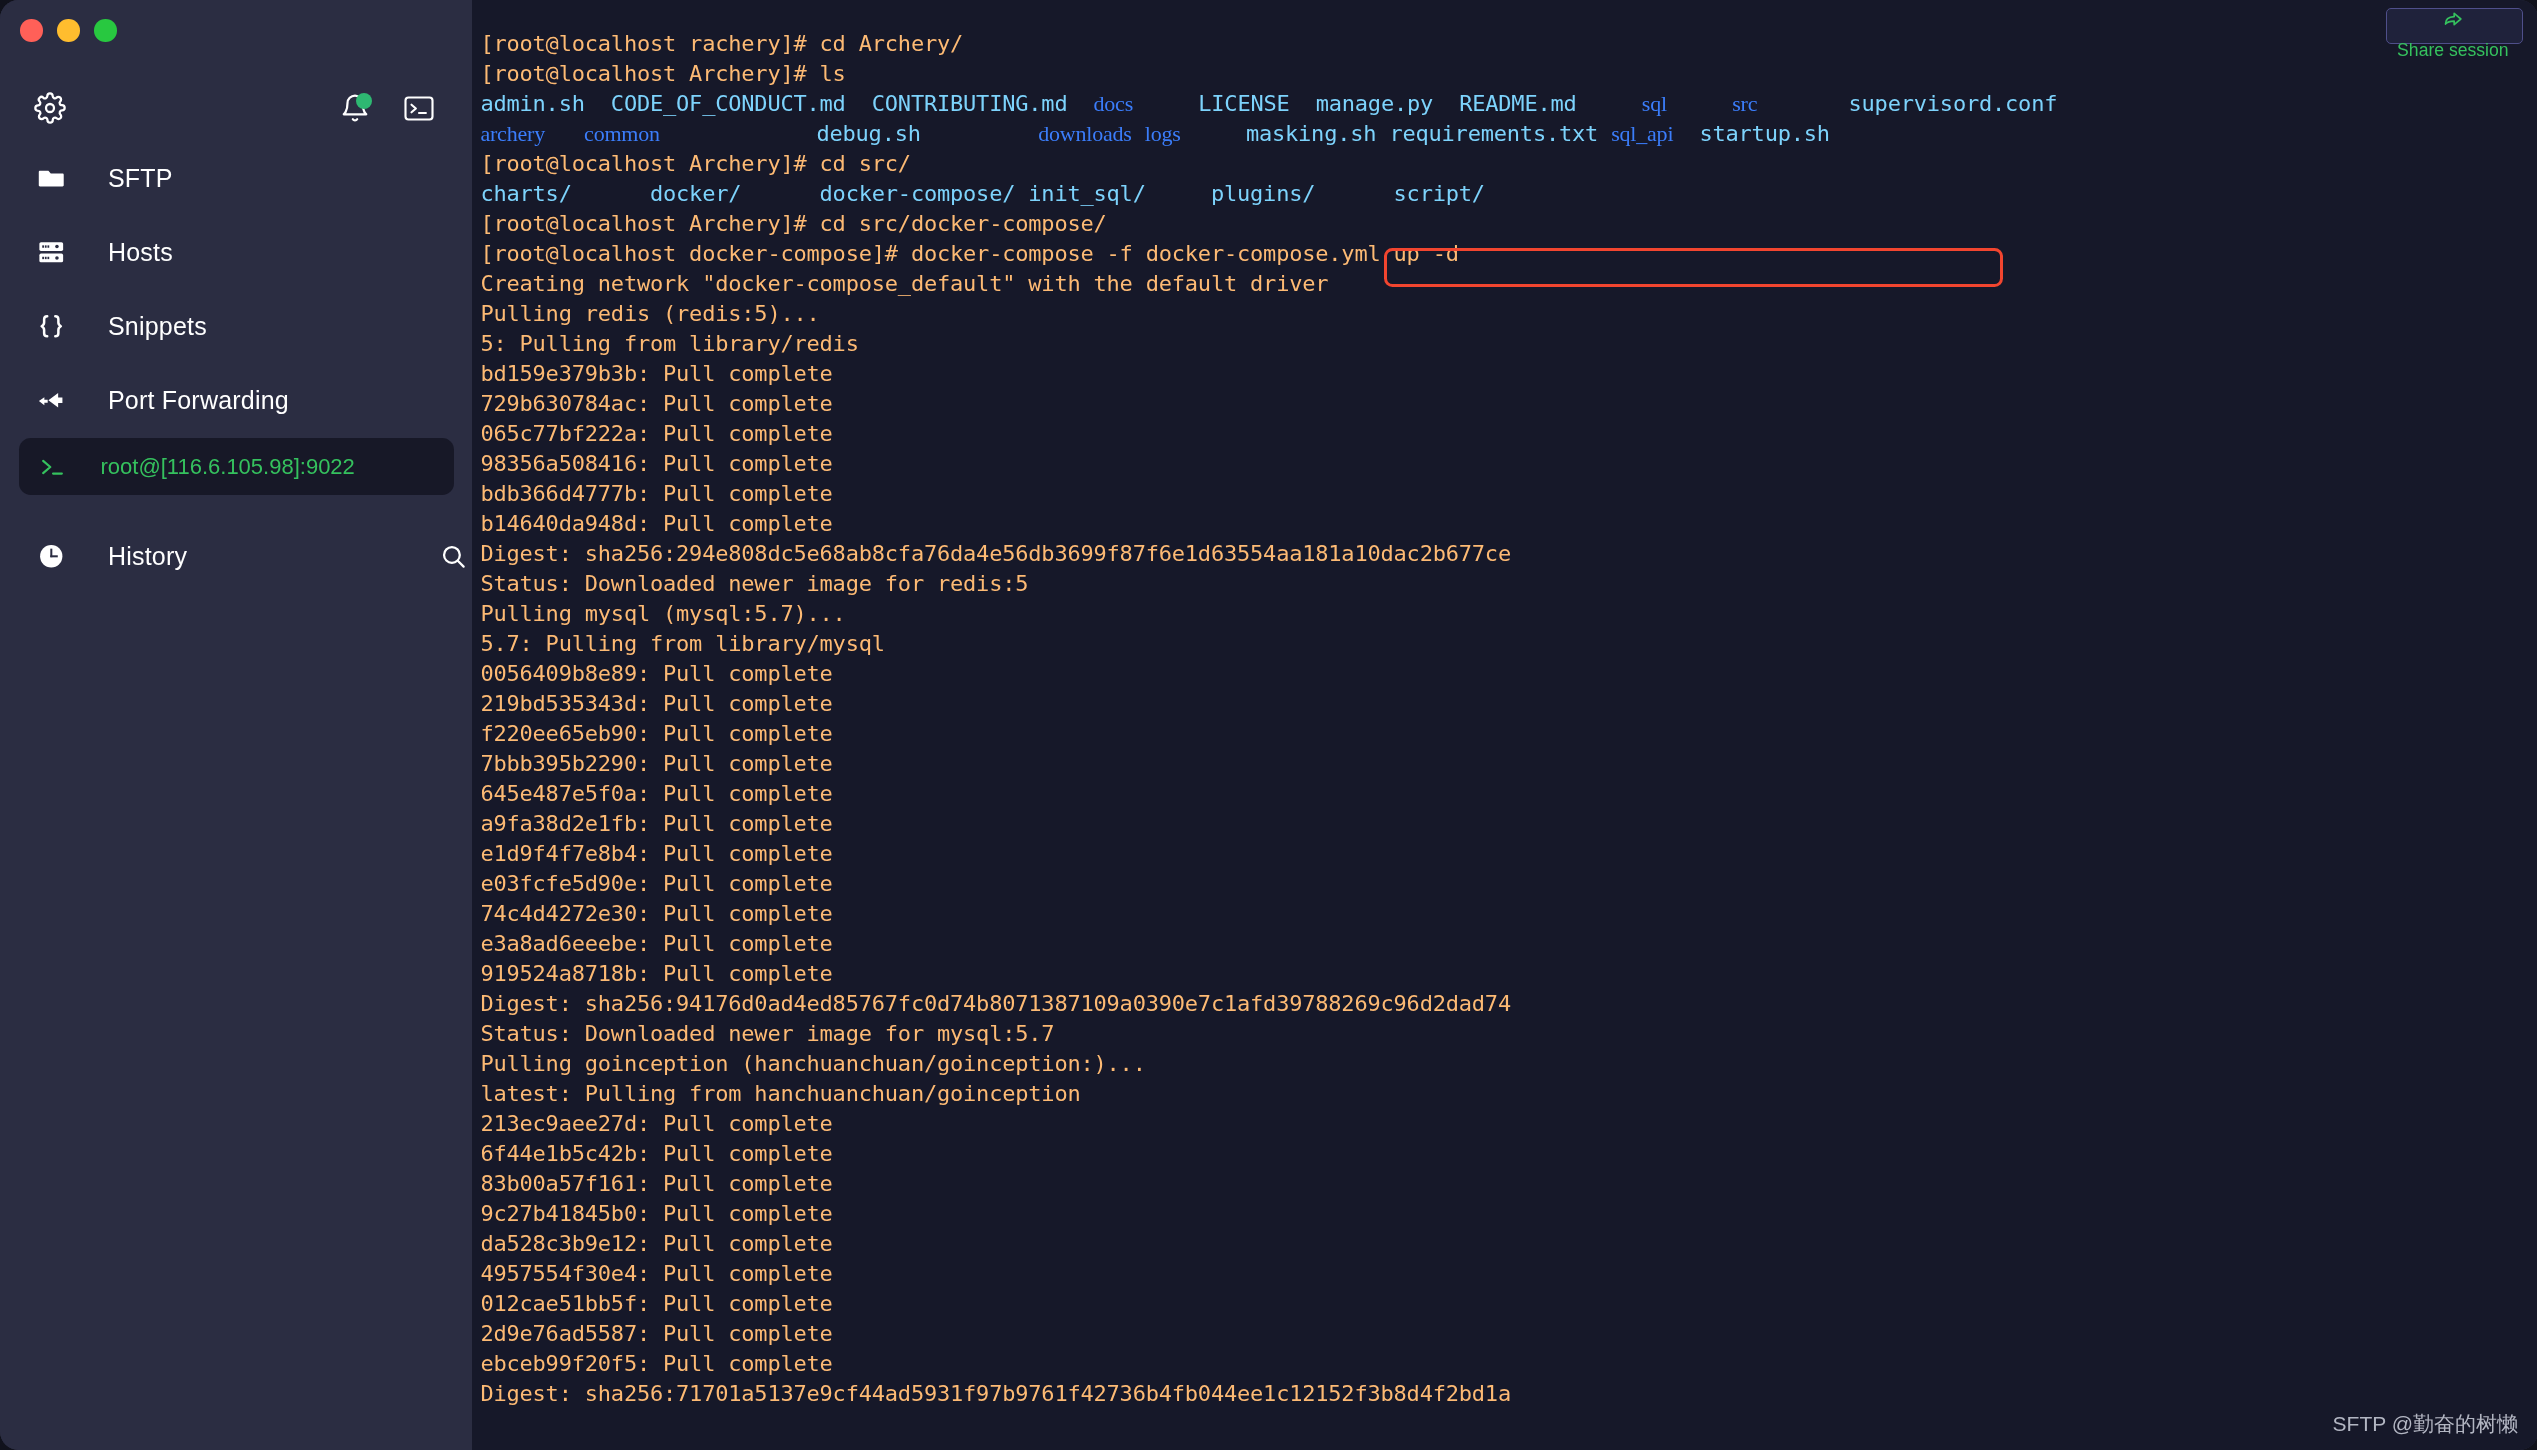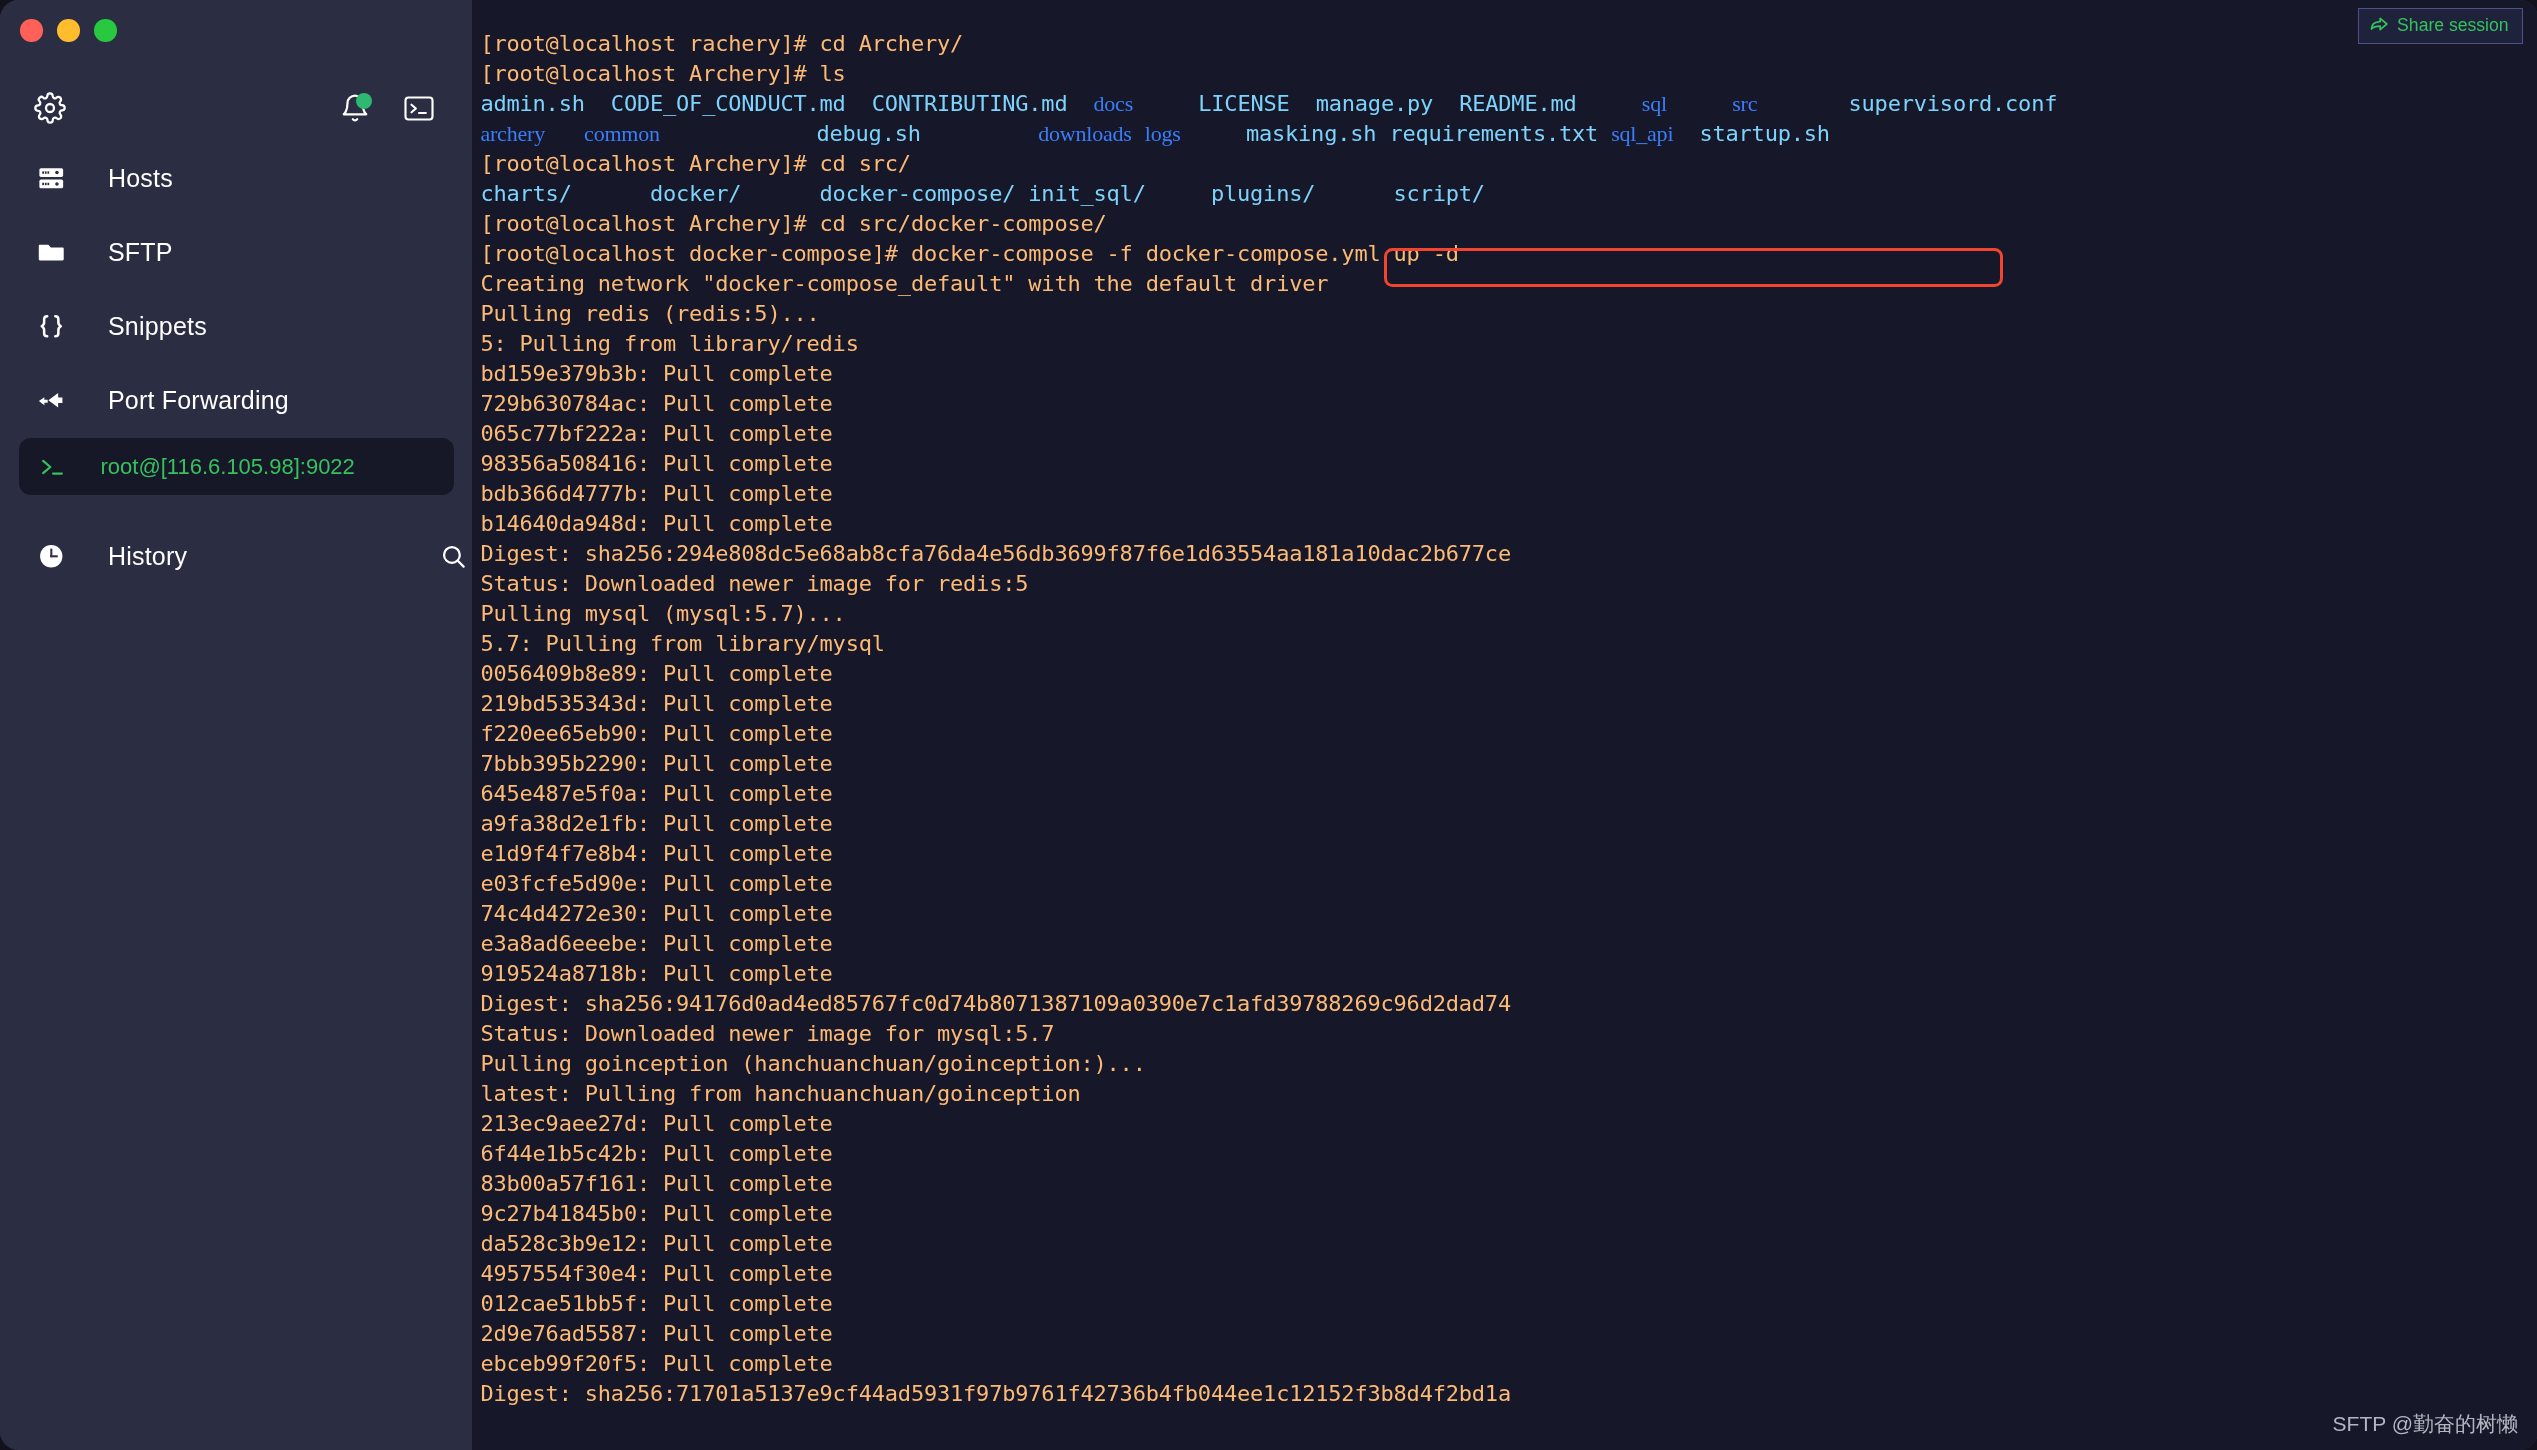--- a/index.html
+++ b/index.html
@@ -169,24 +169,25 @@
   #share-session-btn {
     position: absolute;
     right: 15px;
     top: 7.6px;
     height: 34px;
     display: flex;
     align-items: center;
     gap: 8.4px;
     padding: 0 13.4px 0 10px;
     border: 1.3px solid #4f4f8a;
-    border-radius: 0;
+    border-radius: 5px;
     background: rgba(35,37,66,0.75);
     cursor: pointer;
     z-index: 5;
+    flex-direction: column;
   }
   #share-session-label {
     color: #35c15e;
     font-size: 17.6px;
     white-space: nowrap;
   }
 
   #terminal-body {
     position: absolute;
     left: 0; top: 0;
@@ -269,46 +270,46 @@
           <svg width="30" height="25" viewBox="0 0 24 20" fill="none" stroke="#ffffff" stroke-width="1.7" stroke-linecap="round" stroke-linejoin="round">
             <rect x="1.2" y="1.2" width="21.6" height="17.6" rx="2.4"></rect>
             <polyline points="6,7 9.5,10 6,13"></polyline>
             <line x1="12" y1="13.6" x2="17.5" y2="13.6"></line>
           </svg>
         </span>
       </div>
     </div>
 
     <div id="nav-list">
+
+      <div class="nav-item">
+        <span class="nav-icon">
+          <svg width="28.5" height="28.5" viewBox="0 0 24 24" fill="#ffffff">
+            <path d="M2.5 5.6h7.1l2 2.4h9.9c.6 0 1 .45 1 1v8.9c0 .6-.45 1-1 1H2.5c-.6 0-1-.45-1-1V6.6c0-.55.45-1 1-1z"></path>
+          </svg>
+        </span>
+        <span class="nav-label">SFTP</span>
+      </div>
 
       <div class="nav-item">
         <span class="nav-icon">
           <svg width="28.5" height="28.5" viewBox="0 0 24 24" fill="#ffffff">
             <rect x="2" y="3.5" width="20" height="7.4" rx="1.4"></rect>
             <rect x="2" y="13.1" width="20" height="7.4" rx="1.4"></rect>
             <rect x="4.4" y="6.2" width="1.5" height="2" fill="#2b2d42"></rect>
             <rect x="6.6" y="6.2" width="1.5" height="2" fill="#2b2d42"></rect>
             <rect x="8.8" y="6.2" width="1.5" height="2" fill="#2b2d42"></rect>
             <circle cx="16.8" cy="7.2" r="1.5" fill="#2b2d42"></circle>
             <rect x="4.4" y="15.8" width="1.5" height="2" fill="#2b2d42"></rect>
             <rect x="6.6" y="15.8" width="1.5" height="2" fill="#2b2d42"></rect>
             <rect x="8.8" y="15.8" width="1.5" height="2" fill="#2b2d42"></rect>
             <circle cx="16.8" cy="16.8" r="1.5" fill="#2b2d42"></circle>
           </svg>
         </span>
         <span class="nav-label">Hosts</span>
-      </div>
-
-      <div class="nav-item">
-        <span class="nav-icon">
-          <svg width="28.5" height="28.5" viewBox="0 0 24 24" fill="#ffffff">
-            <path d="M2.5 5.6h7.1l2 2.4h9.9c.6 0 1 .45 1 1v8.9c0 .6-.45 1-1 1H2.5c-.6 0-1-.45-1-1V6.6c0-.55.45-1 1-1z"></path>
-          </svg>
-        </span>
-        <span class="nav-label">SFTP</span>
       </div>
 
       <div class="nav-item">
         <span class="nav-icon">
           <svg width="28.5" height="28.5" viewBox="0 0 24 24" fill="none" stroke="#ffffff" stroke-width="2.1" stroke-linecap="round" stroke-linejoin="round">
             <path d="M8.6 3.5c-2.1 0-2.6 1.1-2.6 2.6v2.8c0 1.6-.8 2.4-2.1 3.1 1.3.7 2.1 1.5 2.1 3.1v2.8c0 1.5.5 2.6 2.6 2.6"></path>
             <path d="M15.4 3.5c2.1 0 2.6 1.1 2.6 2.6v2.8c0 1.6.8 2.4 2.1 3.1-1.3.7-2.1 1.5-2.1 3.1v2.8c0 1.5-.5 2.6-2.6 2.6"></path>
           </svg>
         </span>
         <span class="nav-label">Snippets</span>

